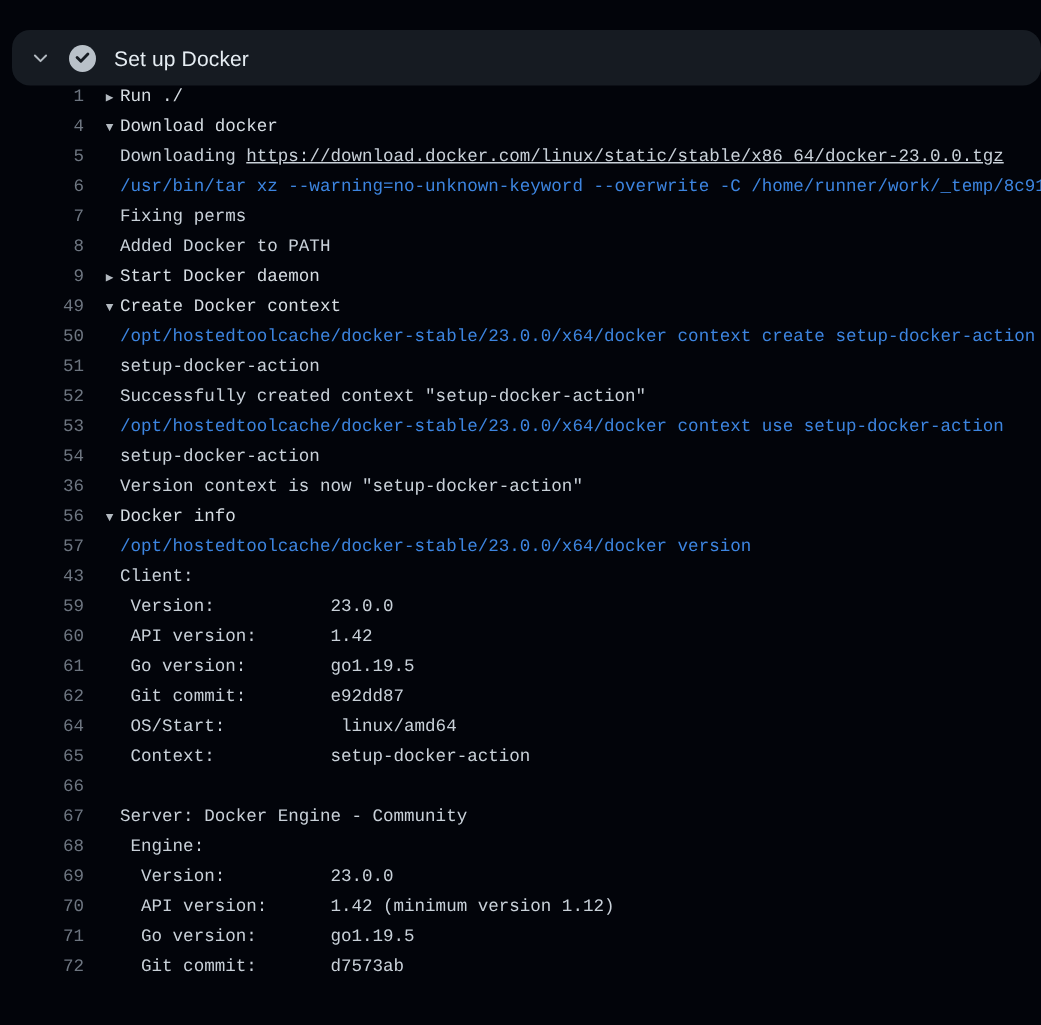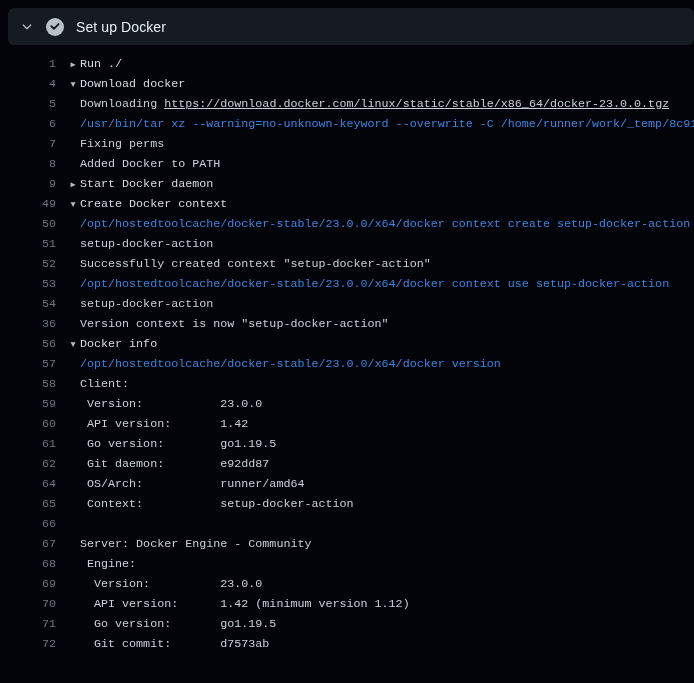--- a/index.html
+++ b/index.html
@@ -4,23 +4,23 @@
 <style>
   html,body { margin:0; padding:0; }
   body {
     width:694px; height:683px;
     background:#02040a;
     overflow:hidden;
     position:relative;
     font-family:"Liberation Sans", sans-serif;
   }
   .step-header {
-    position:absolute; top:8px; left:8px; right:0; height:37px;
+    position:absolute; top:20px; left:8px; right:0; height:37px;
     background:#161b22;
-    border-radius:6px;
+    border-radius:12px;
     display:flex; align-items:center;
     padding-left:11px;
     box-sizing:border-box;
     cursor:pointer;
   }
   .chev { width:16px; height:16px; display:flex; align-items:center; justify-content:center; margin-right:11px; }
   .statusicon { width:18px; height:18px; margin-right:12px; }
   .step-title {
     color:#e6edf3; font-size:14px; font-weight:400; letter-spacing:0.1px;
   }
@@ -80,26 +80,26 @@
     <div class="row"><span class="ln">9</span><span class="lc group"><span class="arrow">▶</span><span class="gtxt">Start Docker daemon</span></span></div>
     <div class="row"><span class="ln">49</span><span class="lc group"><span class="arrow">▼</span><span class="gtxt">Create Docker context</span></span></div>
     <div class="row"><span class="ln">50</span><span class="lc"><span class="arrow"></span><span class="cmd">/opt/hostedtoolcache/docker-stable/23.0.0/x64/docker context create setup-docker-action</span></span></div>
     <div class="row"><span class="ln">51</span><span class="lc"><span class="arrow"></span><span>setup-docker-action</span></span></div>
     <div class="row"><span class="ln">52</span><span class="lc"><span class="arrow"></span><span>Successfully created context "setup-docker-action"</span></span></div>
     <div class="row"><span class="ln">53</span><span class="lc"><span class="arrow"></span><span class="cmd">/opt/hostedtoolcache/docker-stable/23.0.0/x64/docker context use setup-docker-action</span></span></div>
     <div class="row"><span class="ln">54</span><span class="lc"><span class="arrow"></span><span>setup-docker-action</span></span></div>
     <div class="row"><span class="ln">36</span><span class="lc"><span class="arrow"></span><span>Version context is now "setup-docker-action"</span></span></div>
     <div class="row"><span class="ln">56</span><span class="lc group"><span class="arrow">▼</span><span class="gtxt">Docker info</span></span></div>
     <div class="row"><span class="ln">57</span><span class="lc"><span class="arrow"></span><span class="cmd">/opt/hostedtoolcache/docker-stable/23.0.0/x64/docker version</span></span></div>
-    <div class="row"><span class="ln">58</span><span class="lc"><span class="arrow"></span><span>Client:</span></span></div>
+    <div class="row"><span class="ln">43</span><span class="lc"><span class="arrow"></span><span>Client:</span></span></div>
     <div class="row"><span class="ln">59</span><span class="lc"><span class="arrow"></span><span> Version:           23.0.0</span></span></div>
     <div class="row"><span class="ln">60</span><span class="lc"><span class="arrow"></span><span> API version:       1.42</span></span></div>
     <div class="row"><span class="ln">61</span><span class="lc"><span class="arrow"></span><span> Go version:        go1.19.5</span></span></div>
-    <div class="row"><span class="ln">62</span><span class="lc"><span class="arrow"></span><span> Git daemon:        e92dd87</span></span></div>
-    <div class="row"><span class="ln">64</span><span class="lc"><span class="arrow"></span><span> OS/Arch:           runner/amd64</span></span></div>
+    <div class="row"><span class="ln">62</span><span class="lc"><span class="arrow"></span><span> Git commit:        e92dd87</span></span></div>
+    <div class="row"><span class="ln">64</span><span class="lc"><span class="arrow"></span><span> OS/Start:           linux/amd64</span></span></div>
     <div class="row"><span class="ln">65</span><span class="lc"><span class="arrow"></span><span> Context:           setup-docker-action</span></span></div>
     <div class="row"><span class="ln">66</span><span class="lc"><span class="arrow"></span><span></span></span></div>
     <div class="row"><span class="ln">67</span><span class="lc"><span class="arrow"></span><span>Server: Docker Engine - Community</span></span></div>
     <div class="row"><span class="ln">68</span><span class="lc"><span class="arrow"></span><span> Engine:</span></span></div>
     <div class="row"><span class="ln">69</span><span class="lc"><span class="arrow"></span><span>  Version:          23.0.0</span></span></div>
     <div class="row"><span class="ln">70</span><span class="lc"><span class="arrow"></span><span>  API version:      1.42 (minimum version 1.12)</span></span></div>
     <div class="row"><span class="ln">71</span><span class="lc"><span class="arrow"></span><span>  Go version:       go1.19.5</span></span></div>
     <div class="row"><span class="ln">72</span><span class="lc"><span class="arrow"></span><span>  Git commit:       d7573ab</span></span></div>
   </div>
 

